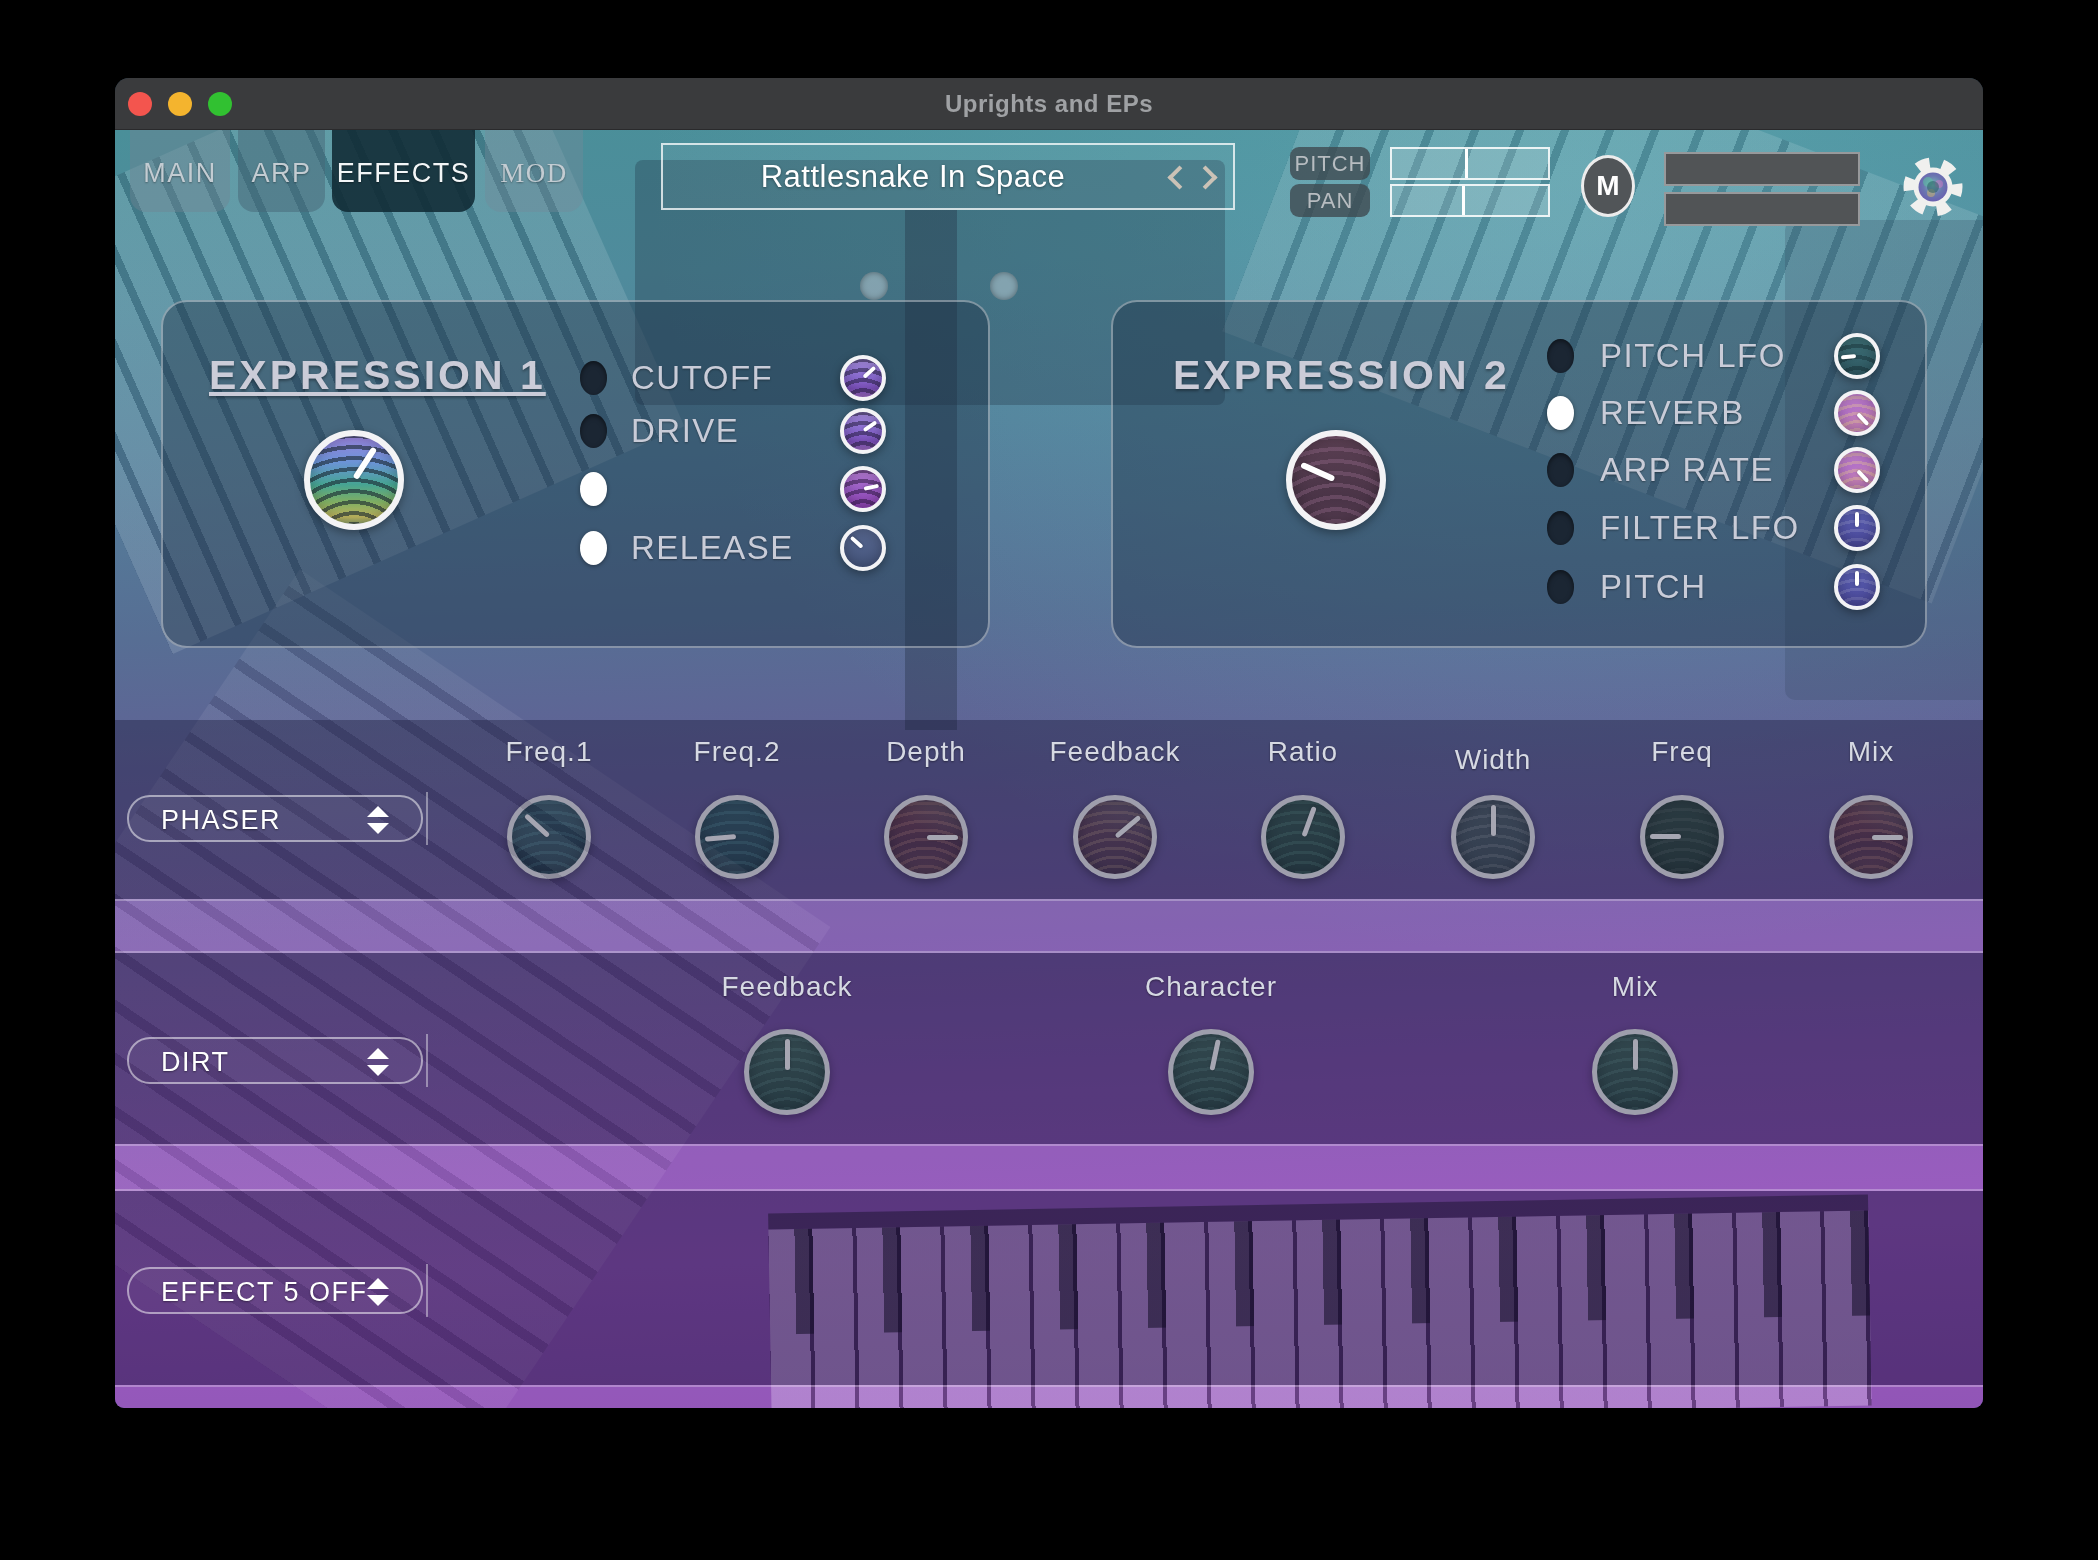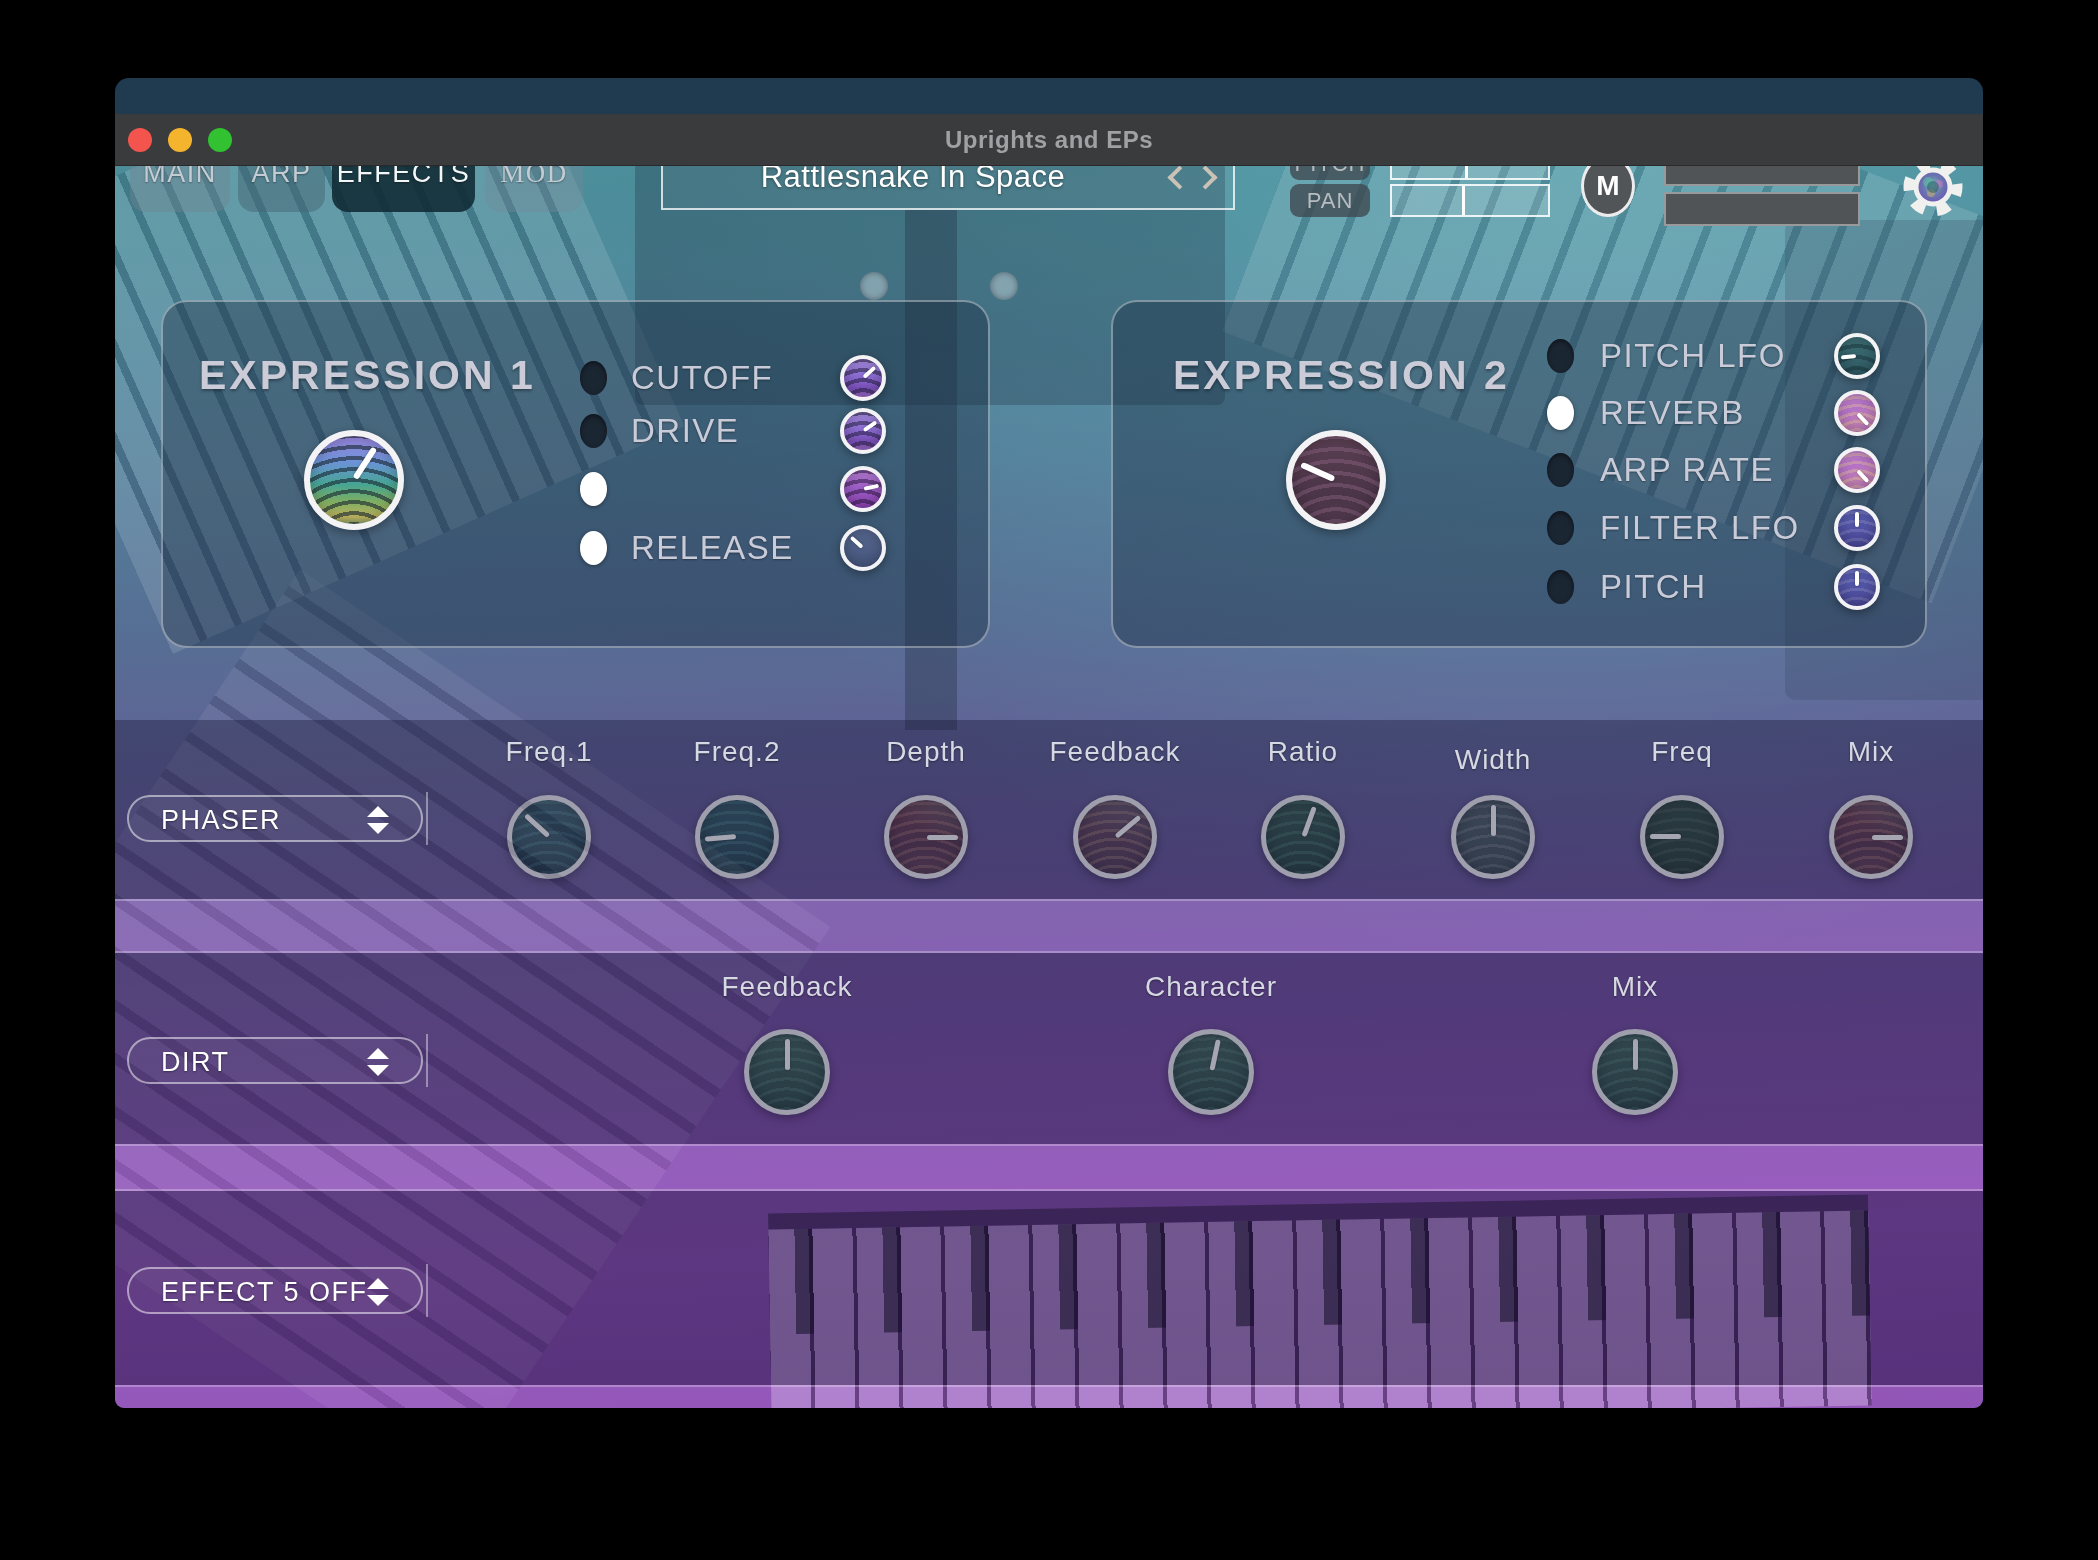--- a/index.html
+++ b/index.html
@@ -6,21 +6,21 @@
   body{width:2098px;height:1560px;position:relative;overflow:hidden;
        font-family:"Liberation Sans","DejaVu Sans",sans-serif;}
   *{box-sizing:border-box;}
 
   .window{position:absolute;left:115px;top:78px;width:1868px;height:1330px;
           border-radius:14px 14px 9px 9px;overflow:hidden;
           box-shadow:0 24px 70px rgba(0,0,0,.85);background:#203a50;}
 
   
   .titlebar{position:absolute;left:0;top:0;right:0;height:52px;background:#3a3b3d;
-            border-bottom:1px solid #2a2a2c;z-index:50;margin-top:36px;}
+            border-bottom:1px solid #2a2a2c;z-index:50;}
   .titlebar .title{position:absolute;inset:0;text-align:center;line-height:52px;
             font-size:24px;font-weight:bold;color:#9fa1a4;letter-spacing:.5px;}
   .tl{position:absolute;top:14px;width:24px;height:24px;border-radius:50%;}
   .tl.red{left:13px;background:#f3554e;}
   .tl.yellow{left:53px;background:#f4b42e;}
   .tl.green{left:93px;background:#31c131;}
 
   
   .content{position:absolute;left:0;top:52px;right:0;bottom:0;overflow:hidden;
     background:
@@ -107,21 +107,21 @@
 
   .gear{position:absolute;left:1785px;top:24px;z-index:10;}
 
   
   .panel{position:absolute;top:170px;height:348px;z-index:5;border-radius:26px;
       background:rgba(26,46,66,.42);border:2px solid rgba(255,255,255,.38);}
   .panel.p0{left:46px;width:829px;}
   .panel.p1{left:996px;width:816px;}
   .panel h2{position:absolute;margin:0;top:50px;font-size:41px;font-weight:bold;
       letter-spacing:3px;color:#cbccd8;text-shadow:0 2px 3px rgba(0,0,0,.35);}
-  .panel.p0 h2{left:36px;}
+  .panel.p0 h2{left:46px;text-decoration:underline;}
   .panel.p1 h2{left:60px;}
 
   .radio{position:absolute;width:27px;height:34px;border-radius:50%;background:#1b2633;
       box-shadow:inset 0 2px 5px rgba(0,0,0,.5);}
   .radio.on{background:#ffffff;box-shadow:0 1px 4px rgba(0,0,0,.4);}
   .t-label{position:absolute;height:46px;width:320px;line-height:46px;font-size:33px;
       letter-spacing:1.5px;color:#c9ccd8;text-shadow:0 1px 2px rgba(0,0,0,.35);}
 
   
   .knob{position:absolute;border-radius:50%;border:5px solid #f3f3f5;

